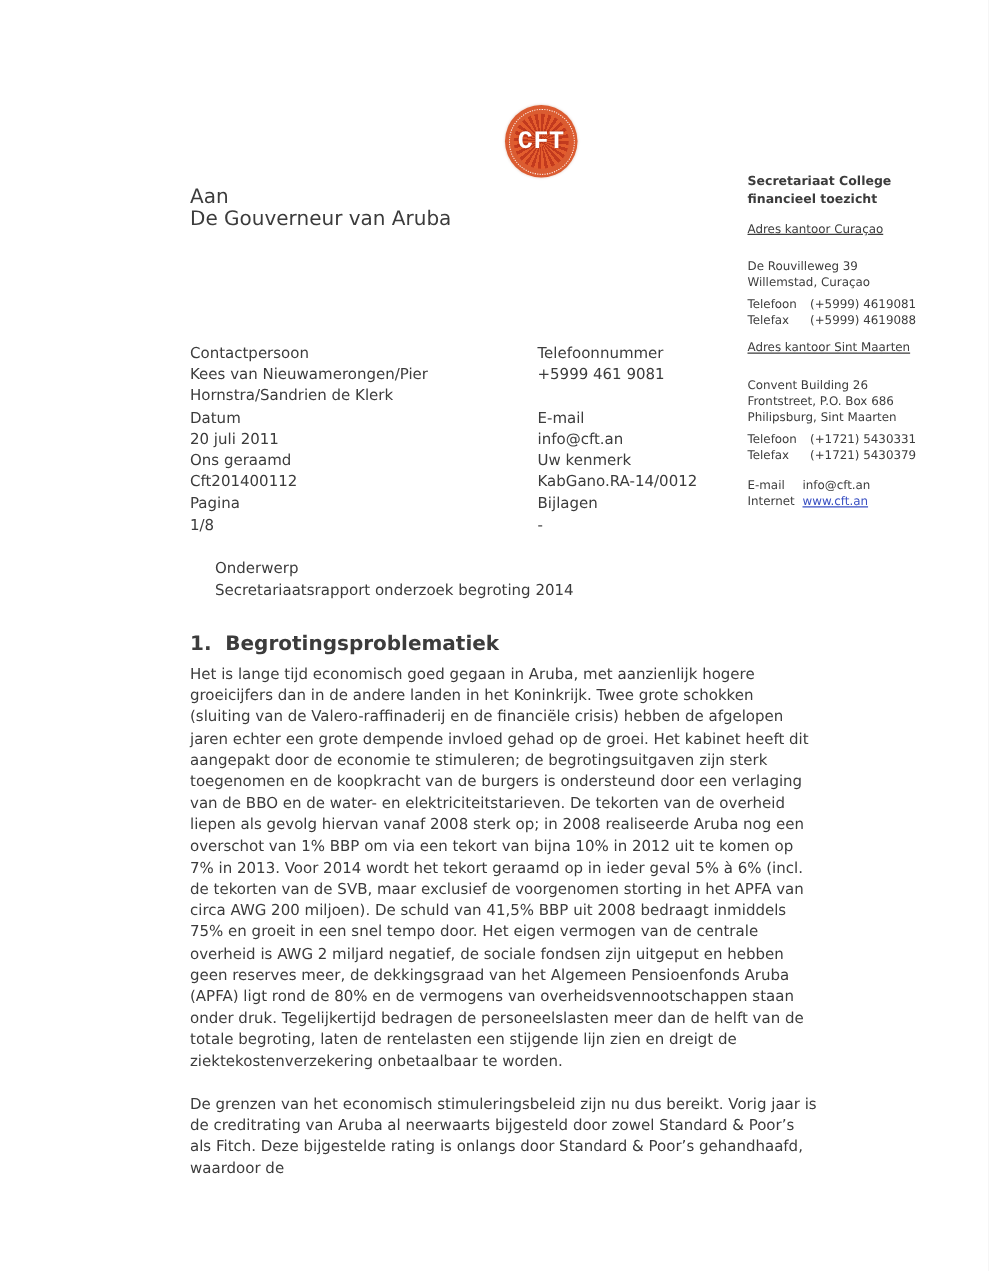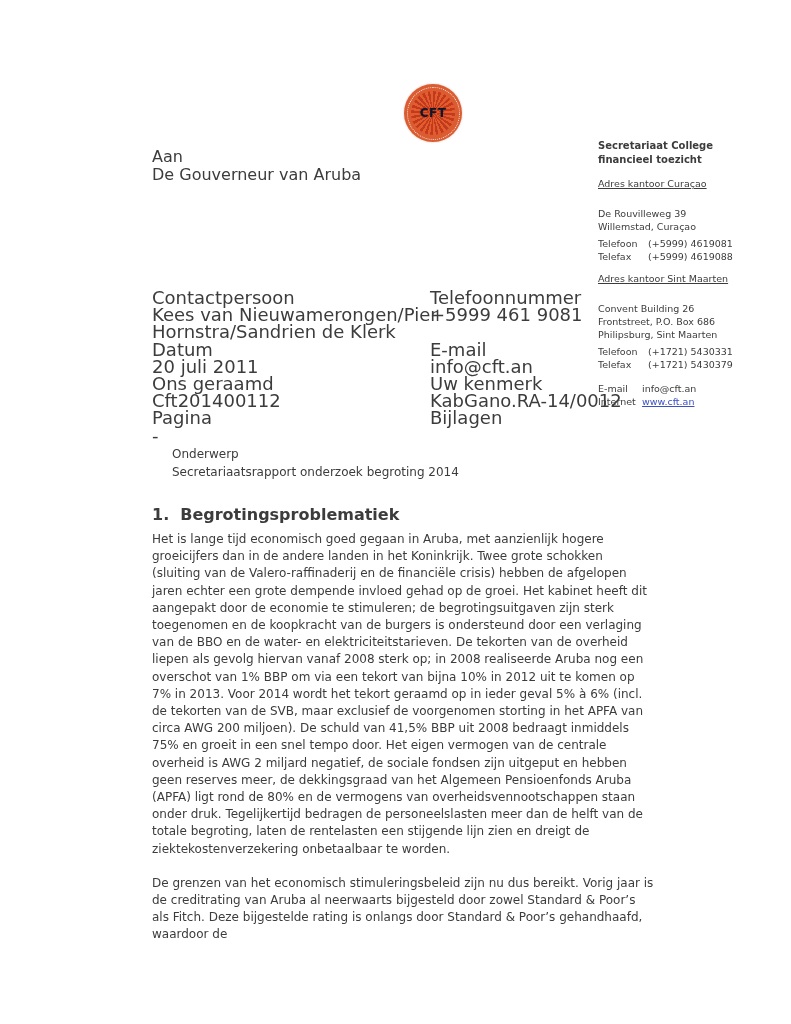--- a/index.html
+++ b/index.html
@@ -24,22 +24,23 @@
     content:""; position:absolute; inset:2.5px; border-radius:50%;
     border:1.5px dotted rgba(255,255,255,.85);
   }
   .logo-burst {
     position:absolute; inset:7px; border-radius:50%;
     background:repeating-conic-gradient(#c23a1e 0deg 7.5deg, #e35c2d 7.5deg 15deg);
   }
   .logo-text {
     position:absolute; inset:0;
     display:flex; align-items:center; justify-content:center;
-    color:#0f172a; font-weight:700; font-size:12px; letter-spacing:.5px;
+    color:#ffffff; font-weight:700; font-size:20px; letter-spacing:.5px;
     text-shadow:0 0 2px rgba(140,30,10,.7);
+    font-family:Liberation Mono, monospace;
   }
 
   
   .sidebar {
     position:absolute; left:598px; top:139px; width:185px;
     font-size:9.5px; line-height:13px; color:#3c3c3c;
   }
   .sb-title { font-weight:700; font-size:10px; line-height:13.5px; white-space:pre-line; margin-bottom:11px; }
   .sb-heading { text-decoration:underline; }
   .sb-lines { white-space:pre-line;margin-top:17px; }
@@ -48,21 +49,21 @@
   .sb-row { display:flex;align-items:flex-end; }
   .sb-label { min-width:50px; }
   .sb-label-sm { min-width:44px; }
   .sb-contact { margin-top:11px; }
   .link { color:#3b51c3; text-decoration:underline; }
 
   
   .recipient { position:absolute; left:152px; top:148px; font-size:16px; line-height:18px; }
 
   
-  .meta { position:absolute; left:152px; top:289px; width:560px; font-size:18px; }
+  .meta { position:absolute; left:152px; top:274px; width:560px; font-size:12px; }
   .meta-row { display:flex; line-height:17.2px; height:17.2px; white-space:nowrap; }
   .meta-left { width:278px; flex:0 0 278px; }
   .meta-right { flex:1; }
 
   
   .subject { position:absolute; left:152px; top:446px; font-size:12px; line-height:17.5px;margin-left:20px; }
 
   
   .letter-body { position:absolute; left:152px; top:505px; width:503px; font-size:12px; }
   .heading { font-weight:700; font-size:16px; margin-bottom:7px; }
@@ -160,20 +161,21 @@
     </div>
     <div class="meta-row">
       <div class="meta-left">Cft201400112</div>
       <div class="meta-right">KabGano.RA-14/0012</div>
     </div>
     <div class="meta-row">
       <div class="meta-left">Pagina</div>
       <div class="meta-right">Bijlagen</div>
     </div>
     <div class="meta-row">
+      <div class="meta-left">1/8</div>
       <div class="meta-right">-</div>
     </div>
   </div>
 
   <div class="subject">
     <div>Onderwerp</div>
     <div>Secretariaatsrapport onderzoek begroting 2014</div>
   </div>
 
   <div class="letter-body">

